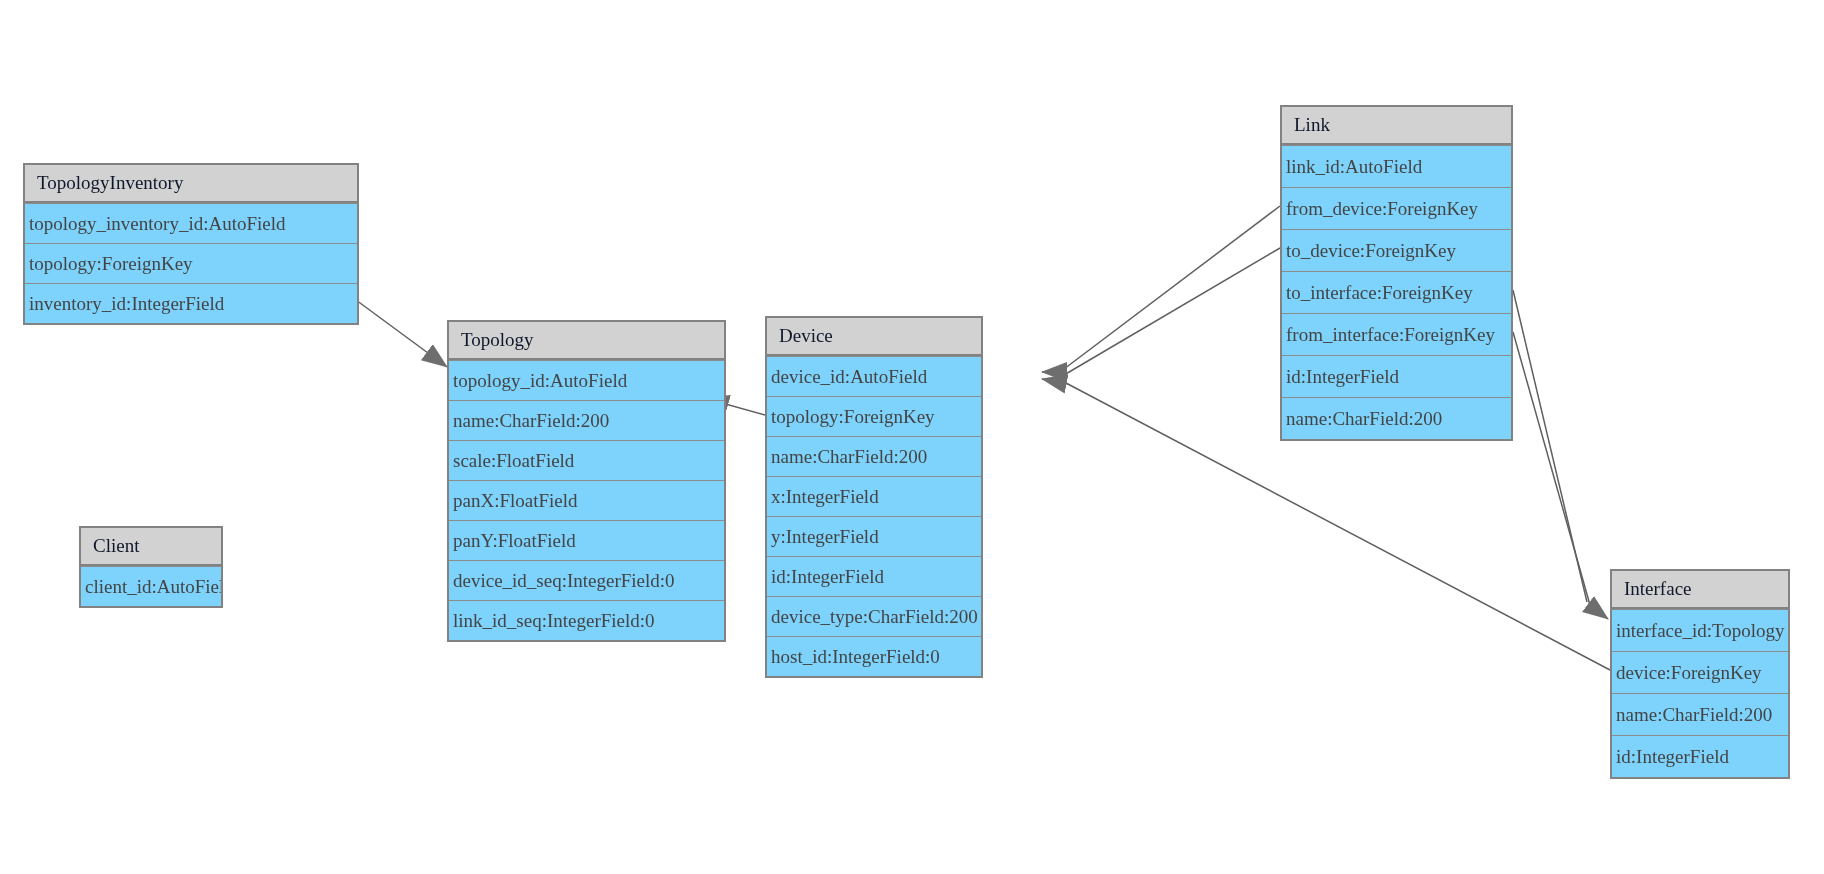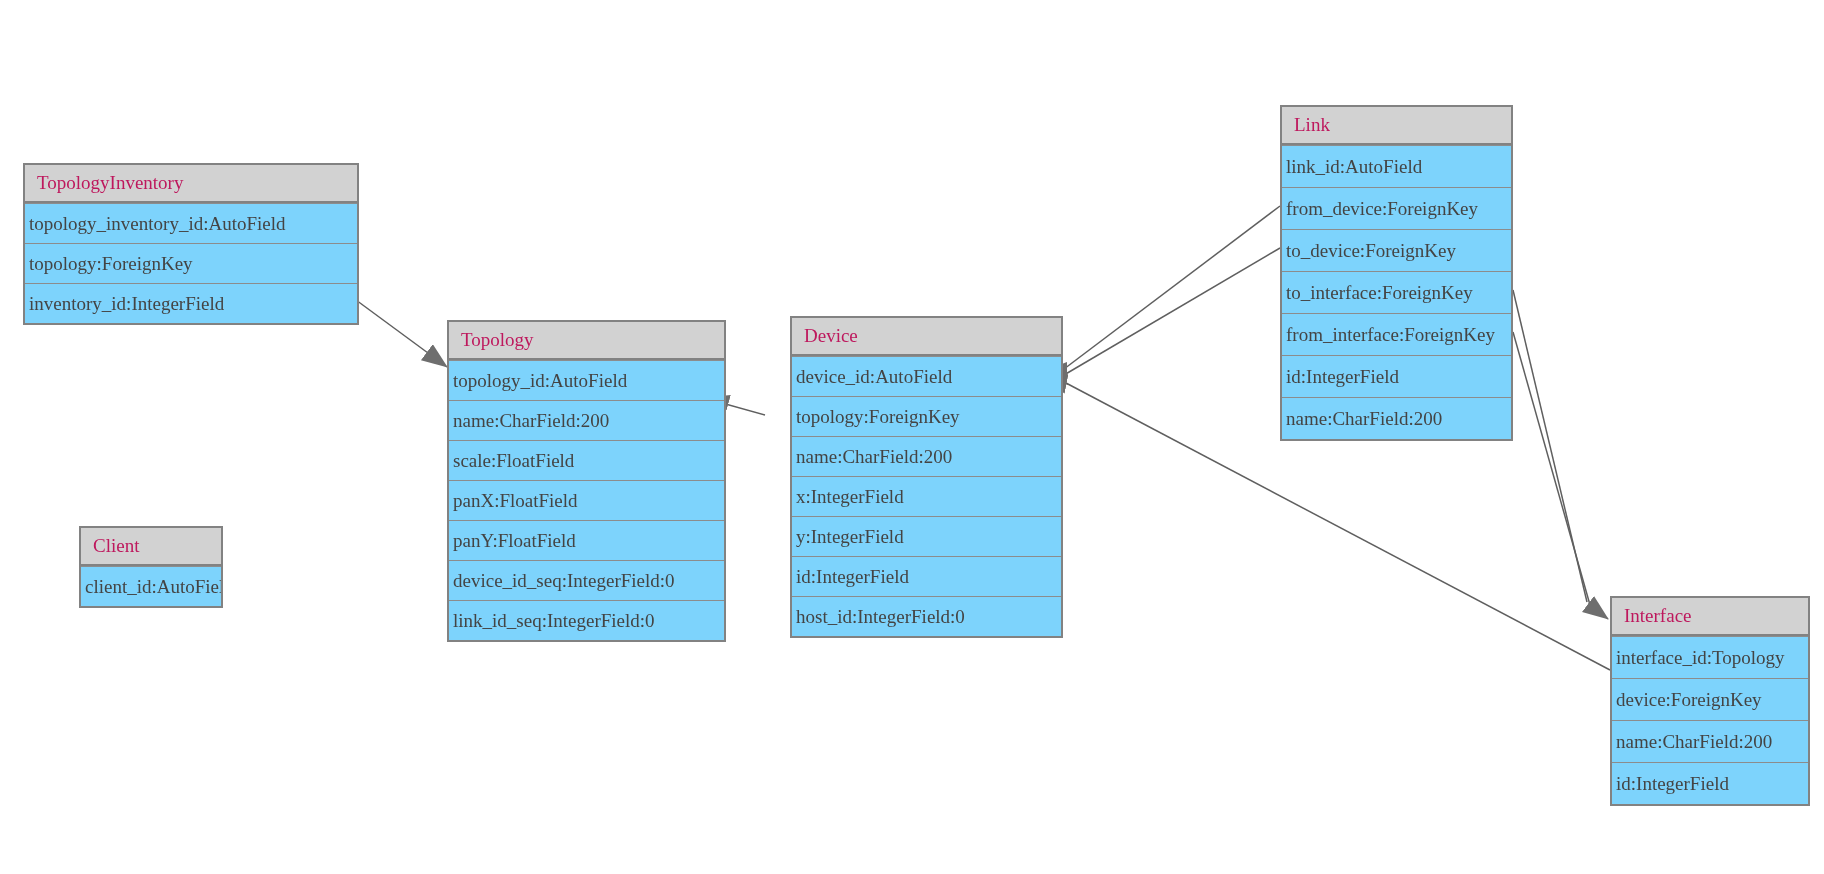--- a/index.html
+++ b/index.html
@@ -17,21 +17,21 @@
     box-sizing:border-box;
     z-index:2;
   }
   .entity-header{
     background:#d2d2d2;
     border-bottom:2px solid #828282;
     height:36px;
     line-height:36px;
     padding:0 12px;
     font-size:19px;
-    color:#be185d;
+    color:#0f172a;
     white-space:nowrap;
     overflow:hidden;
   }
   .entity-row{
     height:39px;
     line-height:39px;
     padding:0 4px;
     font-size:19px;
     color:#444444;
     border-top:1px solid #8c8c8c;
@@ -88,43 +88,44 @@
     <div class="entity-row">panY:FloatField</div>
     <div class="entity-row">device_id_seq:IntegerField:0</div>
     <div class="entity-row">link_id_seq:IntegerField:0</div>
   </div>
 
   <div class="entity" style="left:79px;top:526px;width:144px">
     <div class="entity-header">Client</div>
     <div class="entity-row">client_id:AutoField</div>
   </div>
 
-  <div class="entity" style="left:790px;top:316px;width:273px">
+  <div class="entity" style="left:765px;top:316px;width:218px">
     <div class="entity-header">Device</div>
     <div class="entity-row">device_id:AutoField</div>
     <div class="entity-row">topology:ForeignKey</div>
     <div class="entity-row">name:CharField:200</div>
     <div class="entity-row">x:IntegerField</div>
     <div class="entity-row">y:IntegerField</div>
     <div class="entity-row">id:IntegerField</div>
+    <div class="entity-row">device_type:CharField:200</div>
     <div class="entity-row">host_id:IntegerField:0</div>
   </div>
 
   <div class="entity rh42" style="left:1280px;top:105px;width:233px">
     <div class="entity-header">Link</div>
     <div class="entity-row">link_id:AutoField</div>
     <div class="entity-row">from_device:ForeignKey</div>
     <div class="entity-row">to_device:ForeignKey</div>
     <div class="entity-row">to_interface:ForeignKey</div>
     <div class="entity-row">from_interface:ForeignKey</div>
     <div class="entity-row">id:IntegerField</div>
     <div class="entity-row">name:CharField:200</div>
   </div>
 
-  <div class="entity rh42" style="left:1610px;top:596px;width:200px">
+  <div class="entity rh42" style="left:1610px;top:569px;width:180px">
     <div class="entity-header">Interface</div>
     <div class="entity-row">interface_id:Topology</div>
     <div class="entity-row">device:ForeignKey</div>
     <div class="entity-row">name:CharField:200</div>
     <div class="entity-row">id:IntegerField</div>
   </div>
 
 </div>
 
 </body></html>

